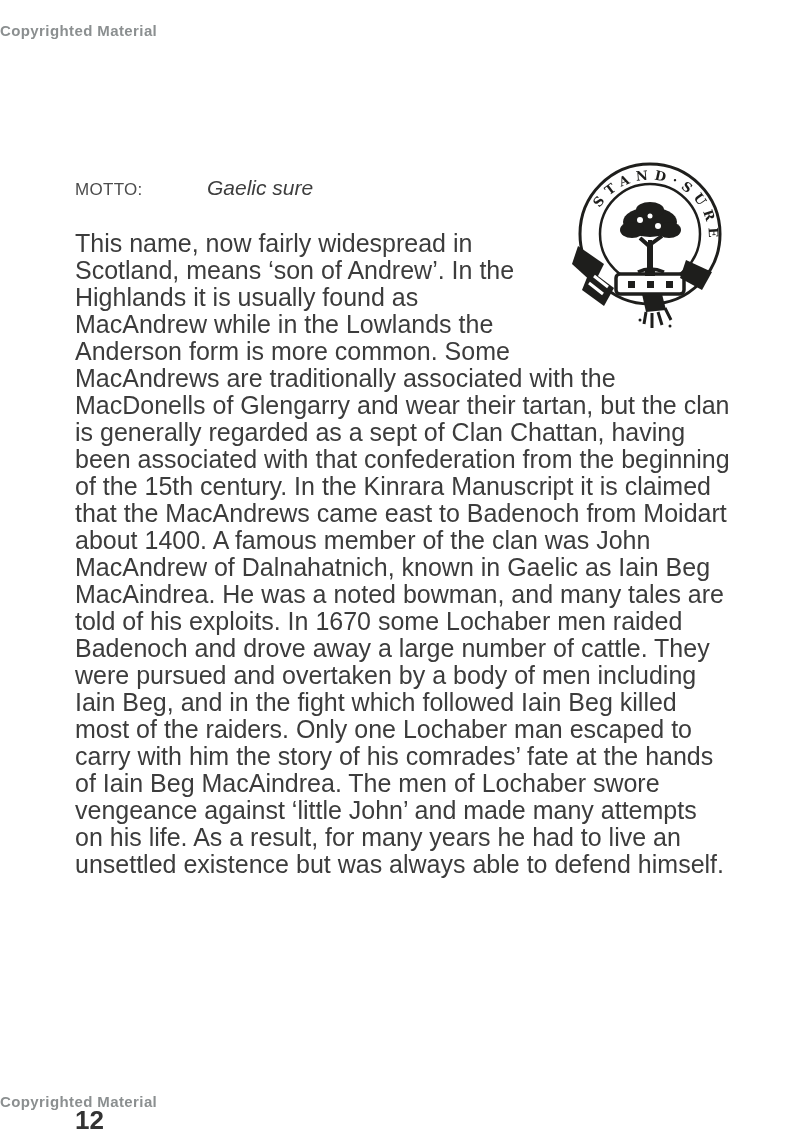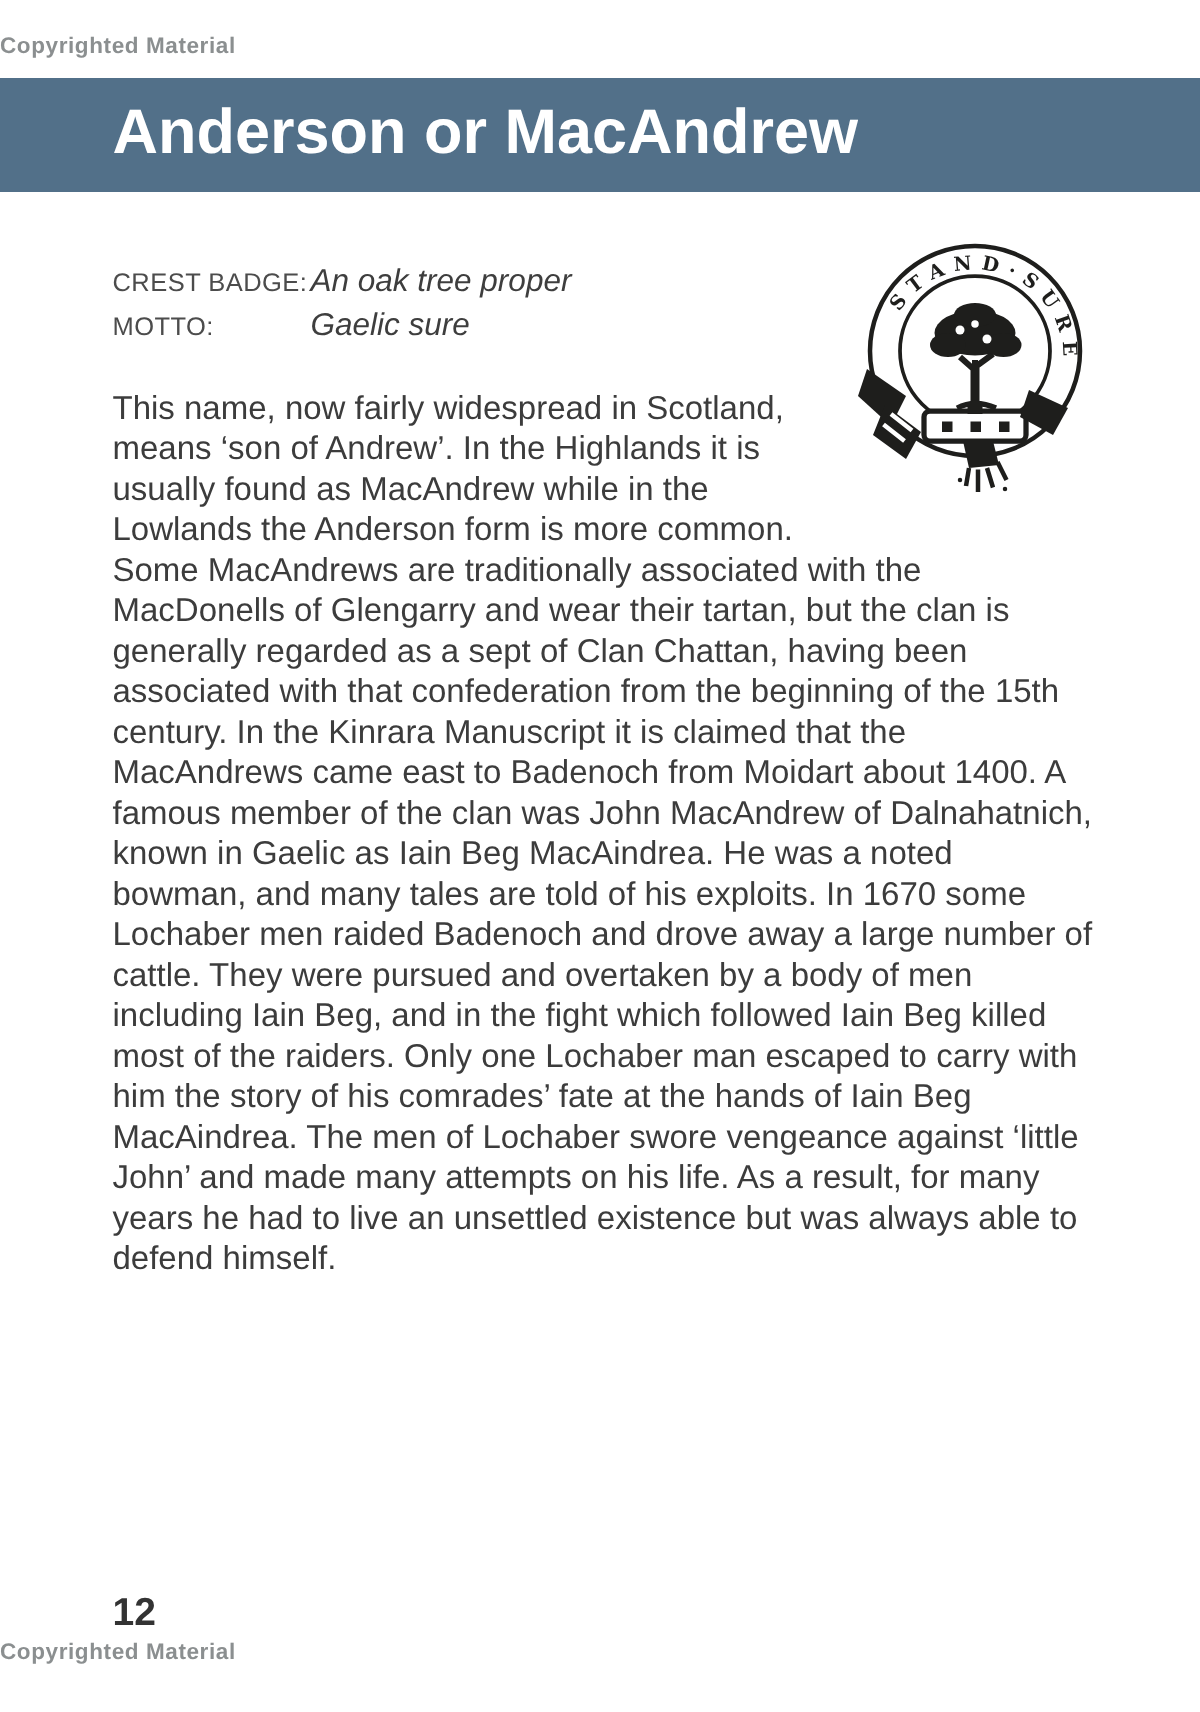--- a/index.html
+++ b/index.html
@@ -52,43 +52,40 @@
     letter-spacing:.3px;
     align-self:baseline;
   }
   .crest-value{
     font-style:italic;
     font-size:21px;color:#3e3e3e;
     align-self:baseline;
   }
   .body-text p{
     margin:0 0 14px 0;
-    font-size:22px;line-height:27px;
+    font-size:25px;line-height:27px;
     color:#3c3c3c;
   }
   .body-text p.first{margin-top:26px;}
   .page-number{
-    position:absolute;left:75px;top:1059px;
+    position:absolute;left:75px;top:1105px;
     font-size:26px;font-weight:bold;color:#333333;
   }
   .badge-svg text{
     font-family:"DejaVu Serif", serif;
     font-weight:bold;
   }
 </style>
 </head>
 <body>
 
 <div class="page">
 
   <div class="copyright top">Copyrighted Material</div>
 
-  <div class="band">
-    <h1>Anderson or MacAndrew</h1>
-  </div>
 
   <div class="content">
 
     <div class="badge-float">
       <svg class="badge-svg" width="160" height="192" viewBox="0 0 160 192" aria-hidden="true">
 
         <circle cx="80" cy="92" r="70" fill="none" stroke="#1e1e1c" stroke-width="3"></circle>
         <circle cx="80" cy="92" r="50" fill="none" stroke="#1e1e1c" stroke-width="2.5"></circle>
 
         <defs>
@@ -129,24 +126,20 @@
           <path d="M72 152 L92 152 L96 168 L76 170 Z" fill="#1e1e1c"></path>
           <path d="M76 170 L74 182 M82 171 L82 186 M88 170 L92 183 M95 166 L101 178" stroke="#1e1e1c" stroke-width="3"></path>
           <circle cx="70" cy="178" r="1.5" fill="#1e1e1c"></circle>
           <circle cx="100" cy="184" r="1.5" fill="#1e1e1c"></circle>
         </g>
       </svg>
     </div>
 
     <div class="crest-info">
       <div class="crest-row">
-        <span class="crest-label">CREST BADGE:</span>
-        <span class="crest-value">An oak tree proper</span>
-      </div>
-      <div class="crest-row">
         <span class="crest-label">MOTTO:</span>
         <span class="crest-value">Gaelic sure</span>
       </div>
     </div>
 
     <div class="body-text">
       <p class="first">This name, now fairly widespread in Scotland, means ‘son of Andrew’. In the Highlands it is usually found as MacAndrew while in the Lowlands the Anderson form is more common. Some MacAndrews are traditionally associated with the MacDonells of Glengarry and wear their tartan, but the clan is generally regarded as a sept of Clan Chattan, having been associated with that confederation from the beginning of the 15th century. In the Kinrara Manuscript it is claimed that the MacAndrews came east to Badenoch from Moidart about 1400. A famous member of the clan was John MacAndrew of Dalnahatnich, known in Gaelic as Iain Beg MacAindrea. He was a noted bowman, and many tales are told of his exploits. In 1670 some Lochaber men raided Badenoch and drove away a large number of cattle. They were pursued and overtaken by a body of men including Iain Beg, and in the fight which followed Iain Beg killed most of the raiders. Only one Lochaber man escaped to carry with him the story of his comrades’ fate at the hands of Iain Beg MacAindrea. The men of Lochaber swore vengeance against ‘little John’ and made many attempts on his life. As a result, for many years he had to live an unsettled existence but was always able to defend himself.</p>
     </div>
 
   </div>

